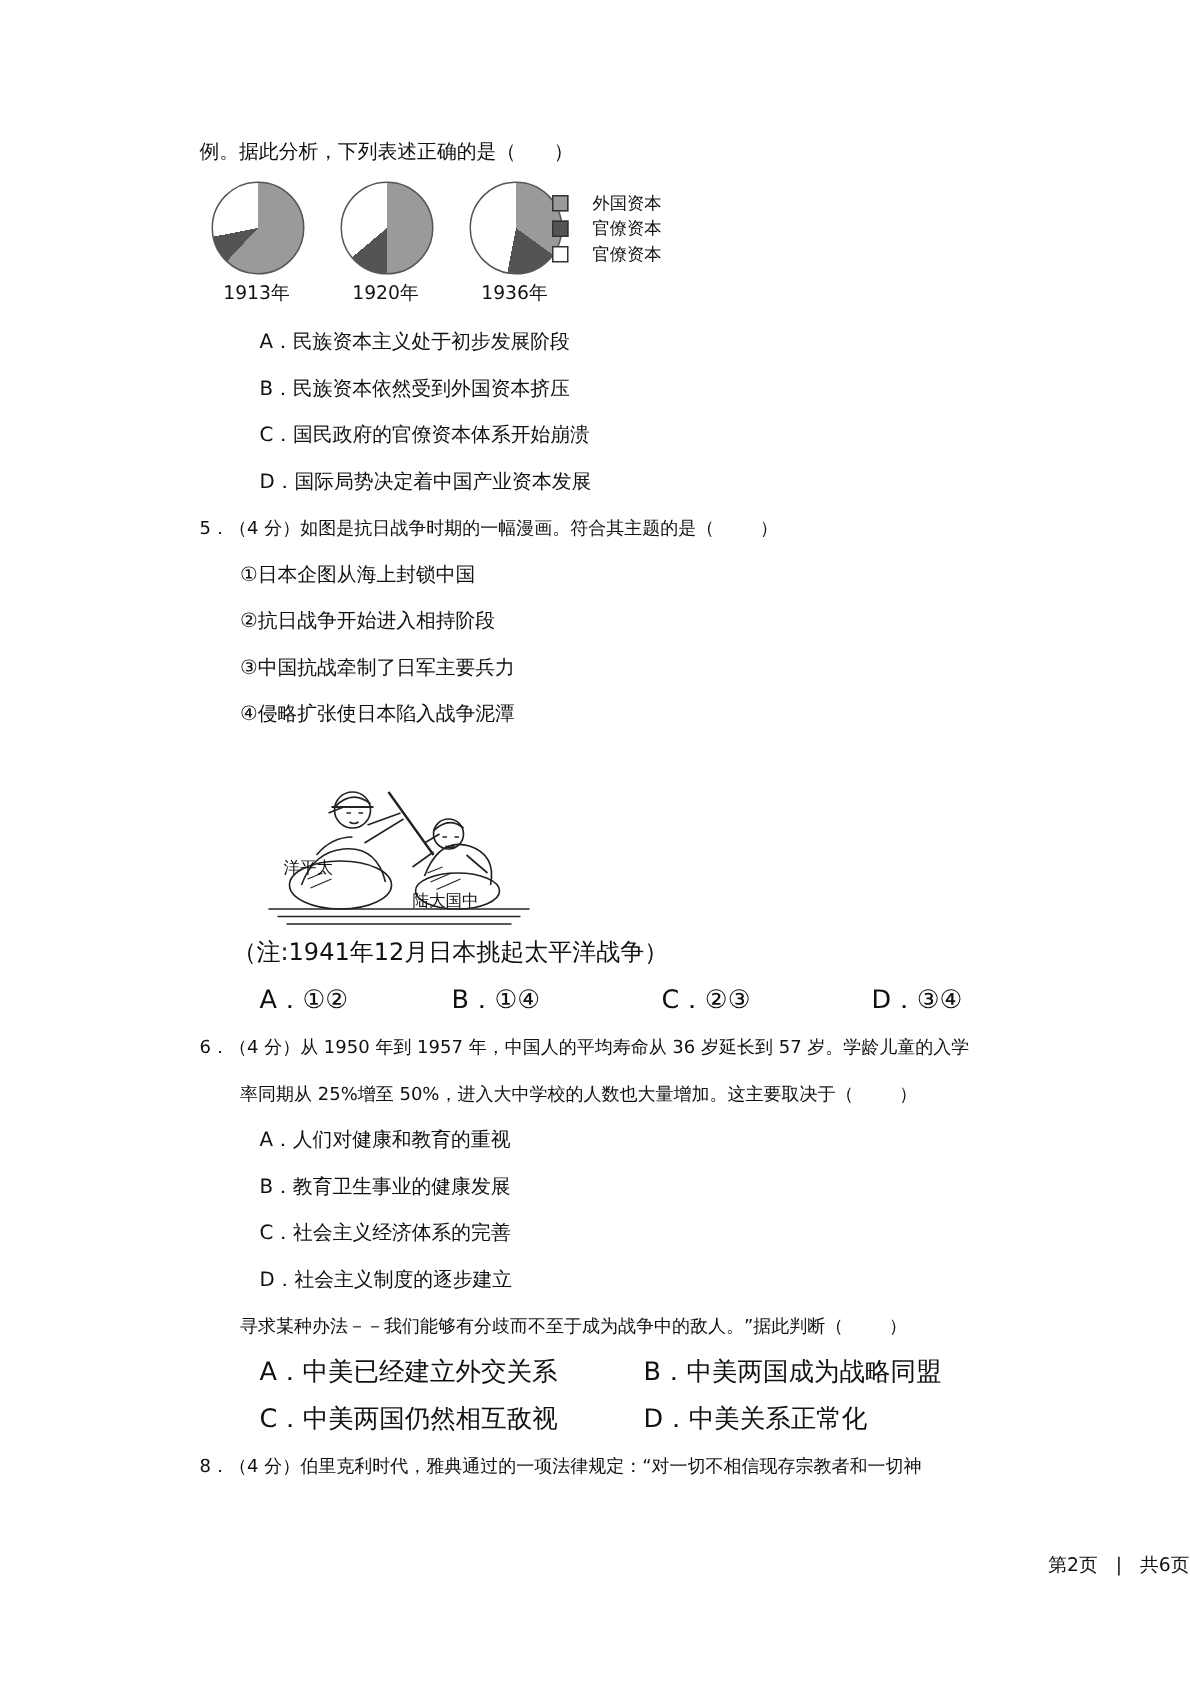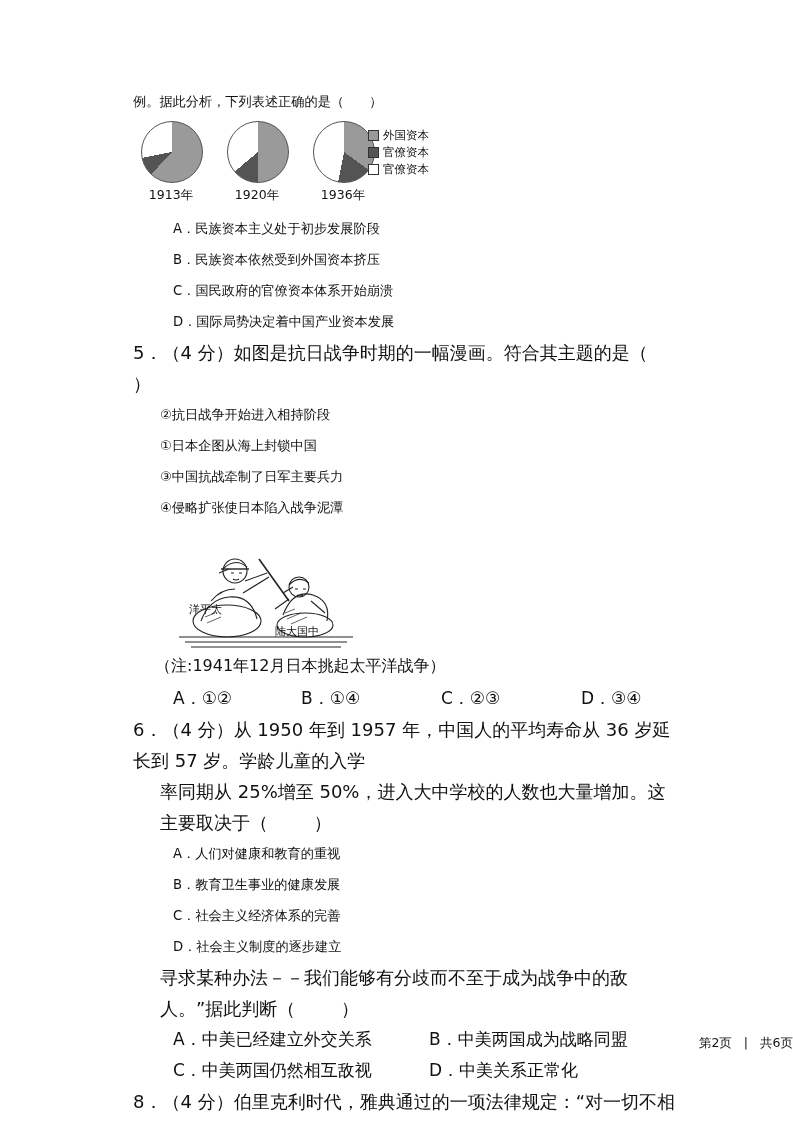--- a/index.html
+++ b/index.html
@@ -18,21 +18,21 @@
   .content{
     position:absolute;
     left:133px;top:86px;width:548px;
   }
   .line{
     font-size:13.2px;
     line-height:31px;
     white-space:pre;
   }
   .q-line{
-    font-size:18px;
+    font-size:12px;
     line-height:31px;
     white-space:pre-wrap;
     text-indent:0;
   }
   .indent{ padding-left:27px; }
   .opt{ padding-left:40px; font-size:13.2px; line-height:31px; white-space:pre;}
   .row-opts{
     display:flex;
     padding-left:40px;
     font-size:17px;
@@ -68,21 +68,21 @@
     gap:10px;
     font-size:12.5px;
   }
   .pielabels > div{width:76px;text-align:center;}
   .legend{
     position:absolute;
     left:235px;top:6px;
     font-size:11.5px;
     line-height:17px;
   }
-  .legend .li{display:flex;align-items:center;gap:4px;justify-content:space-between;}
+  .legend .li{display:flex;align-items:center;gap:16px;justify-content:space-between;}
   .swatch{width:11px;height:11px;border:1px solid #333;box-sizing:border-box;display:inline-block;}
   
   .cartoon{
     position:relative;
     width:190px;height:125px;
     margin-left:38px;margin-top:6px;
   }
   .cartoon svg{display:block;}
   .cartoon-note{
     font-size:16px;
@@ -133,22 +133,22 @@
         </div>
       </div>
     </div>
 
     <div class="opt">A．民族资本主义处于初步发展阶段</div>
     <div class="opt">B．民族资本依然受到外国资本挤压</div>
     <div class="opt">C．国民政府的官僚资本体系开始崩溃</div>
     <div class="opt">D．国际局势决定着中国产业资本发展</div>
 
     <div class="q-line">5．（4 分）如图是抗日战争时期的一幅漫画。符合其主题的是（        ）</div>
+    <div class="indent" style="font-size:13.2px;line-height:31px;">①日本企图从海上封锁中国</div>
     <div class="indent" style="font-size:13.2px;line-height:31px;">②抗日战争开始进入相持阶段</div>
-    <div class="indent" style="font-size:13.2px;line-height:31px;">①日本企图从海上封锁中国</div>
     <div class="indent" style="font-size:13.2px;line-height:31px;">③中国抗战牵制了日军主要兵力</div>
     <div class="indent" style="font-size:13.2px;line-height:31px;">④侵略扩张使日本陷入战争泥潭</div>
 
     <div class="cartoon">
       <svg width="190" height="125" viewBox="0 0 190 125">
         <g stroke="#222" fill="none" stroke-width="1.1">
 
           <path d="M8 108 H182"></path>
           <path d="M14 113 H176"></path>
           <path d="M20 118 H170"></path>

